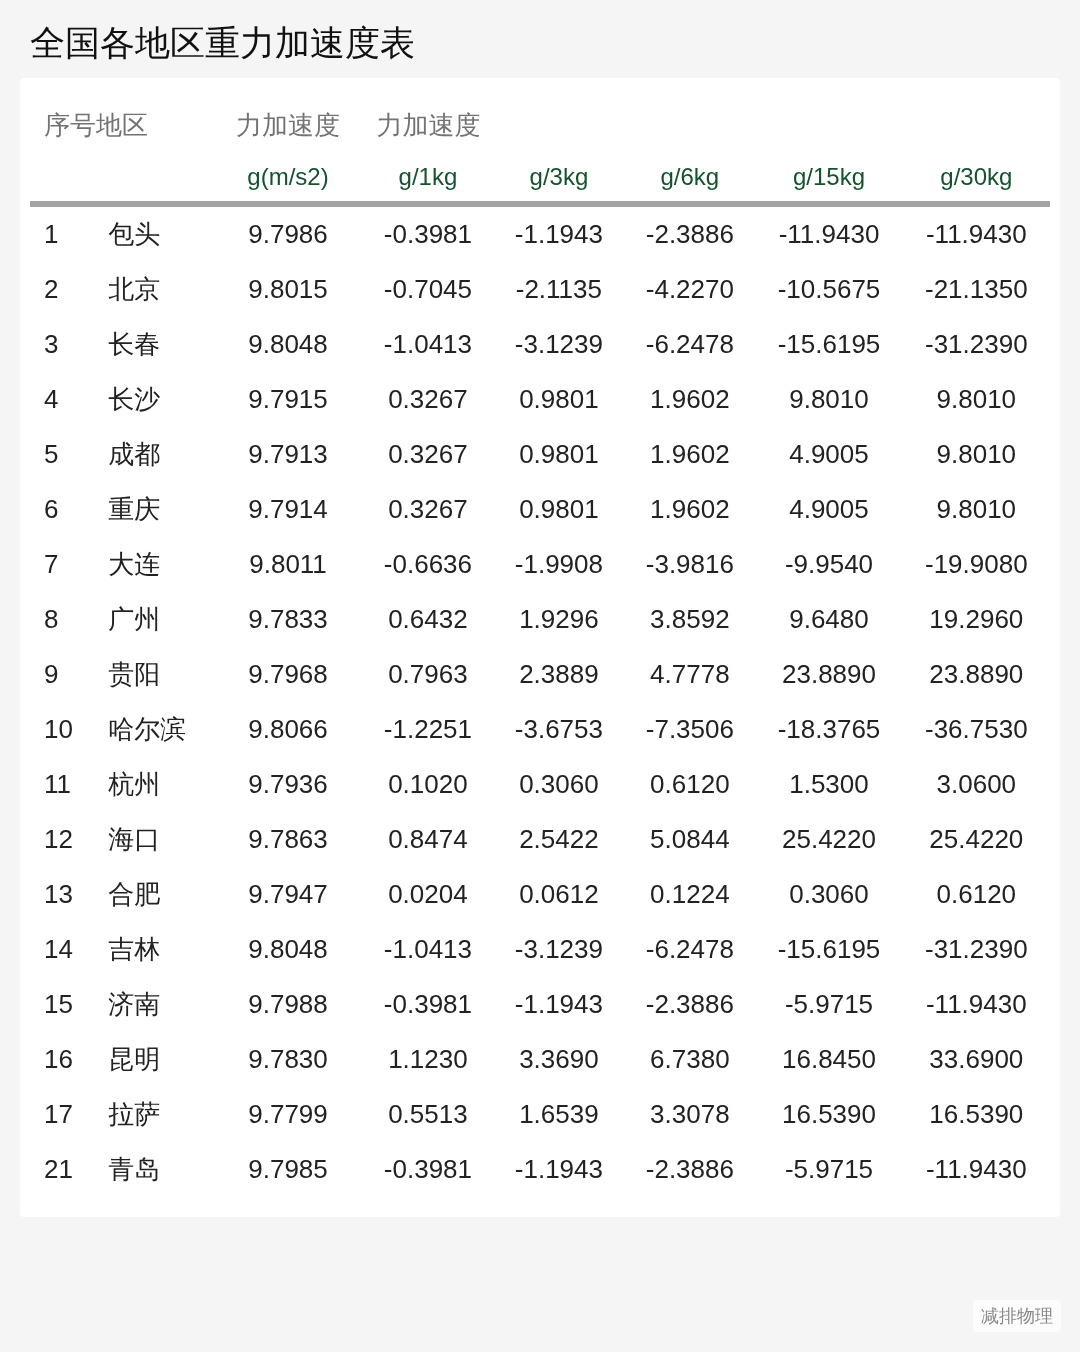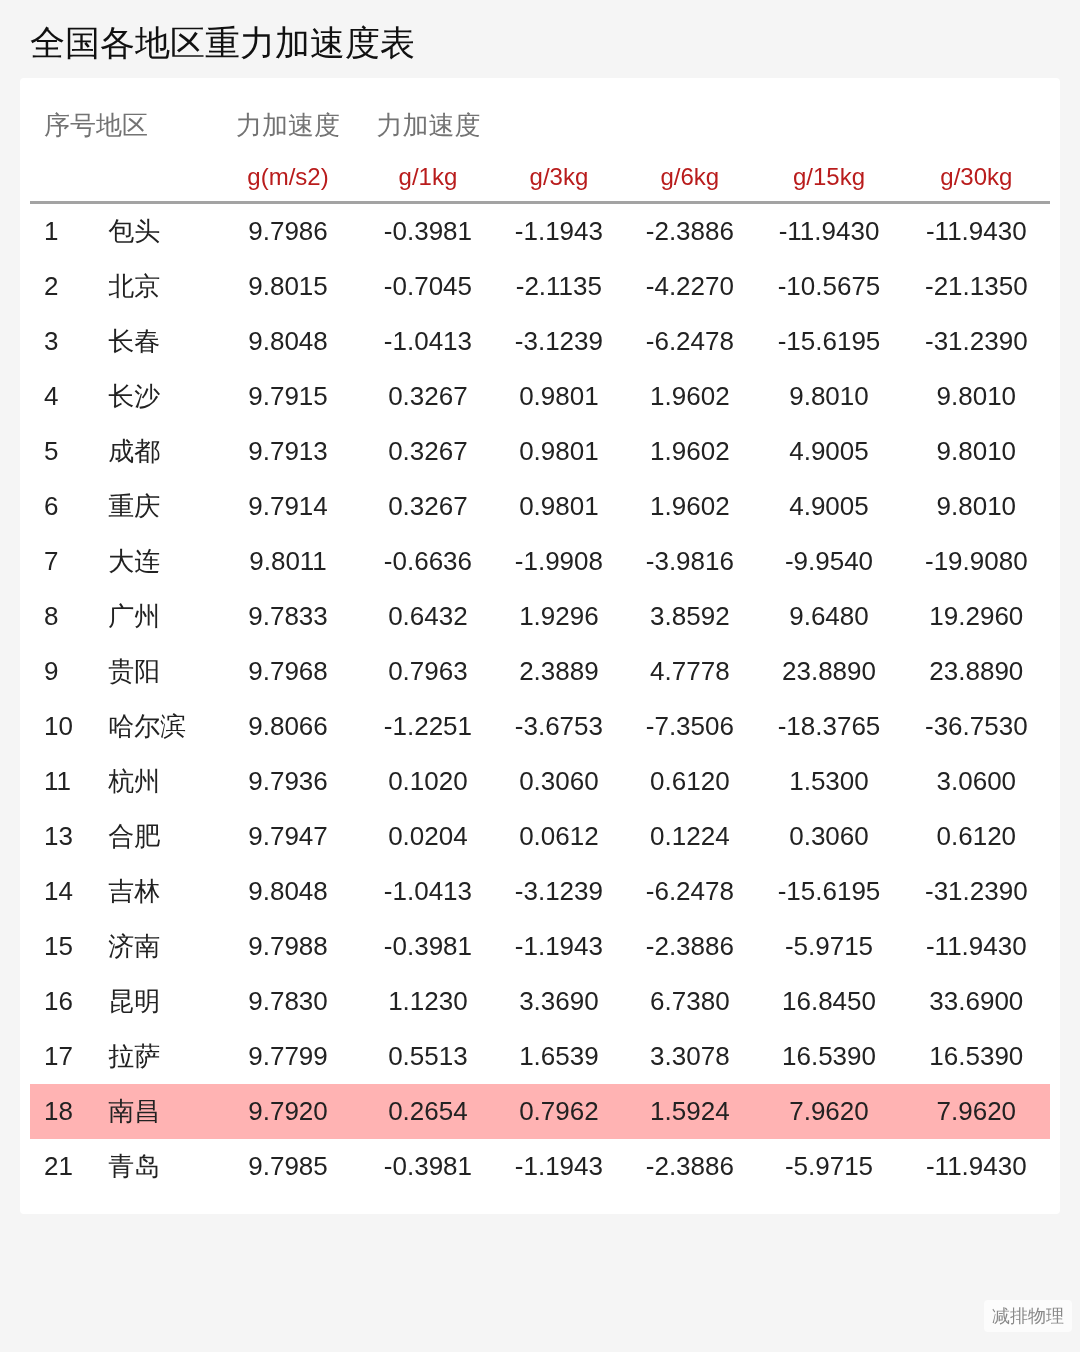--- a/index.html
+++ b/index.html
@@ -34,37 +34,37 @@
     thead tr.header-top th {
       font-weight: normal;
       font-size: 26px;
       color: #737373;
       border-bottom: none;
       text-align: left;
     }
     thead tr.header-sub th {
       font-weight: normal;
       font-size: 24px;
-      color: #b91c1c;
-      border-bottom: 3px solid #a3a3a3;
+      color: #14532d;
+      border-bottom: 6px solid #a3a3a3;
     }
     tbody tr td {
       font-size: 26px;
       color: #222;
       border-bottom: none;
     }
     tbody tr:nth-child(odd) { background: #fff; }
     tbody tr:nth-child(even) { background: #fff; }
     .highlighted {
       background: #ffb3b3 !important;
     }
     .watermark {
       position: fixed;
       bottom: 20px;
-      right: 8px;
+      right: 19px;
       font-size: 18px;
       color: #888;
       background: rgba(255,255,255,0.7);
       padding: 4px 8px;
       border-radius: 4px;
     }
     .region-col { text-align: left; }
     .num-col { text-align: left; }
   </style>
 </head>
@@ -196,20 +196,30 @@
     <td class="num-col">11</td>
     <td class="region-col">杭州</td>
     <td>9.7936</td>
     <td>0.1020</td>
     <td>0.3060</td>
     <td>0.6120</td>
     <td>1.5300</td>
     <td>3.0600</td>
   </tr>
         <tr>
+    <td class="num-col">12</td>
+    <td class="region-col">海口</td>
+    <td>9.7863</td>
+    <td>0.8474</td>
+    <td>2.5422</td>
+    <td>5.0844</td>
+    <td>25.4220</td>
+    <td>25.4220</td>
+  </tr>
+        <tr>
     <td class="num-col">13</td>
     <td class="region-col">合肥</td>
     <td>9.7947</td>
     <td>0.0204</td>
     <td>0.0612</td>
     <td>0.1224</td>
     <td>0.3060</td>
     <td>0.6120</td>
   </tr>
         <tr>
@@ -245,30 +255,20 @@
         <tr>
     <td class="num-col">17</td>
     <td class="region-col">拉萨</td>
     <td>9.7799</td>
     <td>0.5513</td>
     <td>1.6539</td>
     <td>3.3078</td>
     <td>16.5390</td>
     <td>16.5390</td>
   </tr>
-        <tr class="highlighted">
-    <td class="num-col">18</td>
-    <td class="region-col">南昌</td>
-    <td>9.7920</td>
-    <td>0.2654</td>
-    <td>0.7962</td>
-    <td>1.5924</td>
-    <td>7.9620</td>
-    <td>7.9620</td>
-  </tr>
         <tr>
     <td class="num-col">21</td>
     <td class="region-col">青岛</td>
     <td>9.7985</td>
     <td>-0.3981</td>
     <td>-1.1943</td>
     <td>-2.3886</td>
     <td>-5.9715</td>
     <td>-11.9430</td>
   </tr>

